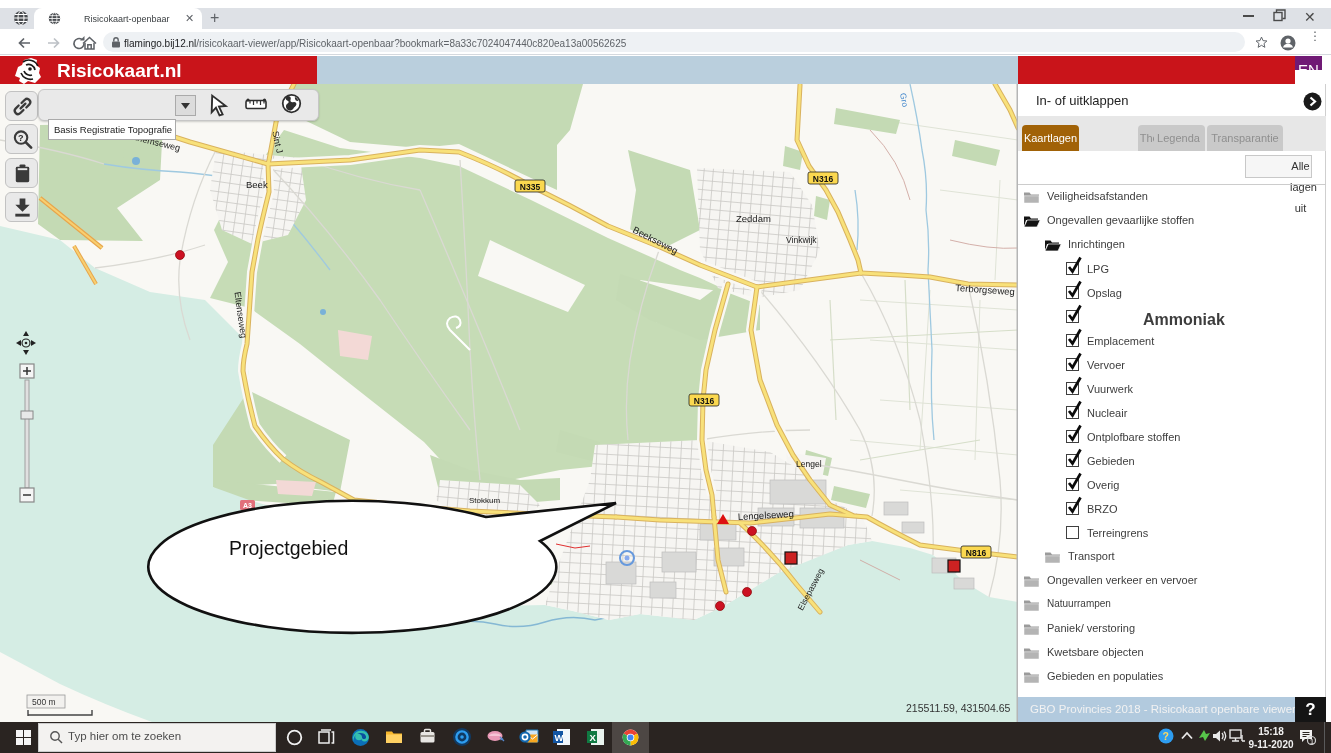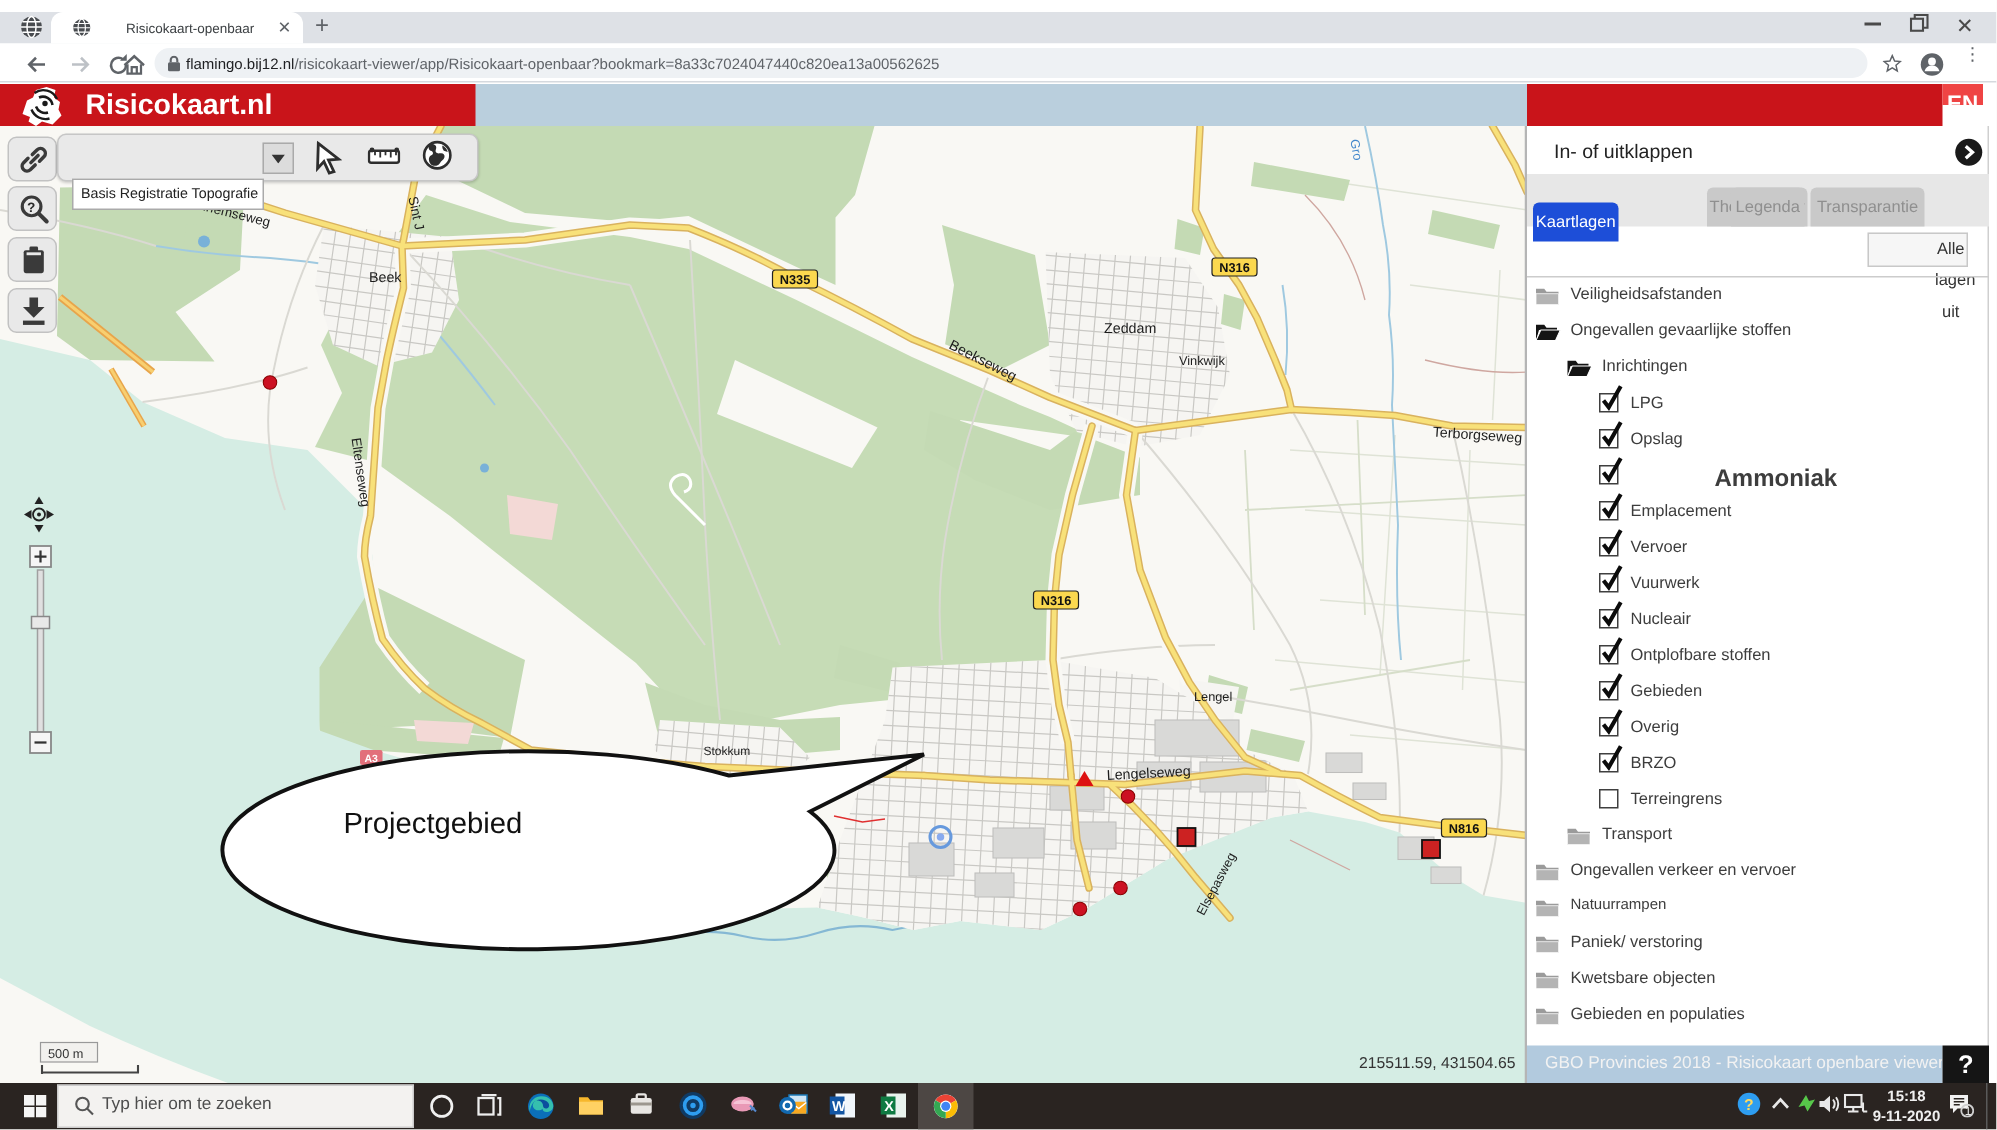--- a/index.html
+++ b/index.html
@@ -64,21 +64,21 @@
 <svg class="abs" style="left:12px;top:57px" width="32" height="28" viewBox="0 0 32 28">
 <path d="M3 19 L6 10 L10 8 L12 3 L19 1 L25 3 L24 8 L28 11 L27 16 L29 20 L23 26 L16 24 L12 27 L7 24 L8 21 Z" fill="#ffffff"></path>
 <circle cx="18" cy="12" r="1.8" fill="#1a1a1a"></circle>
 <path d="M14 8 A6.5 6.5 0 0 1 23 13" stroke="#1a1a1a" stroke-width="1.7" fill="none"></path>
 <path d="M12 14 A6.5 6.5 0 0 0 20 18" stroke="#1a1a1a" stroke-width="1.7" fill="none"></path>
 <path d="M11 5 A10 10 0 0 1 26 9" stroke="#1a1a1a" stroke-width="1.6" fill="none"></path>
 <path d="M9 16 A10 10 0 0 0 21 22" stroke="#1a1a1a" stroke-width="1.6" fill="none"></path>
 </svg>
 <div class="abs" style="left:57px;top:60px;font-size:19px;font-weight:bold;color:#ffffff;">Risicokaart.nl</div>
 <div class="abs" style="left:1018px;top:56px;width:277px;height:28px;background:#c9141a;"></div>
-<div class="abs" style="left:1295px;top:56px;width:27px;height:14px;background:#ef4444;color:#fff;font-size:15px;font-weight:bold;text-align:center;line-height:28px;">EN</div>
+<div class="abs" style="left:1295px;top:56px;width:27px;height:14px;background:#701a75;color:#fff;font-size:15px;font-weight:normal;text-align:center;line-height:28px;">EN</div>
 
 <svg class="abs" style="left:0;top:84px" width="1018" height="638" viewBox="0 84 1018 638" preserveAspectRatio="none">
 
 <rect x="0" y="84" width="1018" height="638" fill="#f9f8f4"></rect>
 
 <g stroke="#dfe3d6" stroke-width="1" fill="none">
 <path d="M860 300 L1018 310M870 340 L1018 350M880 400 L1018 410M850 440 L1018 455M900 490 L1018 500M940 190 L1018 200M880 120 L1018 140"></path>
 <path d="M930 290 L920 450M980 300 L975 460M1000 180 L995 280M890 560 L960 700M940 600 L1000 680"></path>
 </g>
 <g stroke="#d6dec9" stroke-width="1.2" fill="none">
@@ -361,21 +361,21 @@
     <path d="M16 4.5 C18 5.5 19.5 7.5 20 9.5 L17 8.5 C16 7 15.5 5.5 16 4.5 Z" fill="#2e2e2e"></path>
   </svg>
 
 <div class="abs" style="left:1018px;top:84px;width:308px;height:638px;background:#ffffff;border-right:1px solid #cfcfcf;box-sizing:border-box;"></div>
 <div class="abs" style="left:1036px;top:93px;font-size:13px;color:#222;">In- of uitklappen</div>
 <svg class="abs" style="left:1303px;top:92px" width="19" height="19" viewBox="0 0 19 19">
     <circle cx="9.5" cy="9.5" r="9" fill="#1a1a1a"></circle>
     <path d="M7.5 5.5 L12 9.5 L7.5 13.5" stroke="#fff" stroke-width="2.2" fill="none"></path>
   </svg>
 <div class="abs" style="left:1018px;top:116px;width:308px;height:35px;background:#e7e7e7;"></div>
-<div class="abs" style="left:1022px;top:135px;width:57px;height:26px;background:#1d4ed8;border-radius:4px 4px 0 0;color:#fff;font-size:11px;text-align:center;line-height:26px;">Kaartlagen</div>
+<div class="abs" style="left:1022px;top:125px;width:57px;height:26px;background:#a16207;border-radius:4px 4px 0 0;color:#fff;font-size:11px;text-align:center;line-height:26px;">Kaartlagen</div>
 <div class="abs" style="left:1138px;top:125px;width:67px;height:26px;background:#c9c9c9;border-radius:4px 4px 0 0;color:#8f8f8f;font-size:11px;text-align:center;line-height:26px;">Themakiezer</div>
 <div class="abs" style="left:1154px;top:125px;width:49px;height:26px;background:#c9c9c9;border-radius:4px 4px 0 0;color:#8f8f8f;font-size:11px;text-align:center;line-height:26px;">Legenda</div>
 <div class="abs" style="left:1207px;top:125px;width:76px;height:26px;background:#c9c9c9;border-radius:4px 4px 0 0;color:#8f8f8f;font-size:11px;text-align:center;line-height:26px;">Transparantie</div>
 <div class="abs" style="left:1245px;top:155px;width:67px;height:23px;background:#f6f6f6;border:1px solid #c8c8c8;box-sizing:border-box;font-size:11px;color:#333;text-align:center;line-height:21px;padding-left:44px;">Alle lagen uit</div>
 <div class="abs" style="left:1018px;top:184px;width:308px;height:1px;background:#cccccc;"></div>
 <svg class="abs" style="left:1023px;top:190px" width="17" height="14" viewBox="0 0 17 14">
     <path d="M1 2.5 h5.5 l1.5 2 H16 V13 H1 Z" fill="#9b9b9b"></path>
     <path d="M1 5.8 H16 V13 H1 Z" fill="#b4b4b4" stroke="#fff" stroke-width="0.5"></path>
   </svg>
 <div class="abs" style="left:1047px;top:190px;font-size:11px;color:#3d3d3d;">Veiligheidsafstanden</div>

